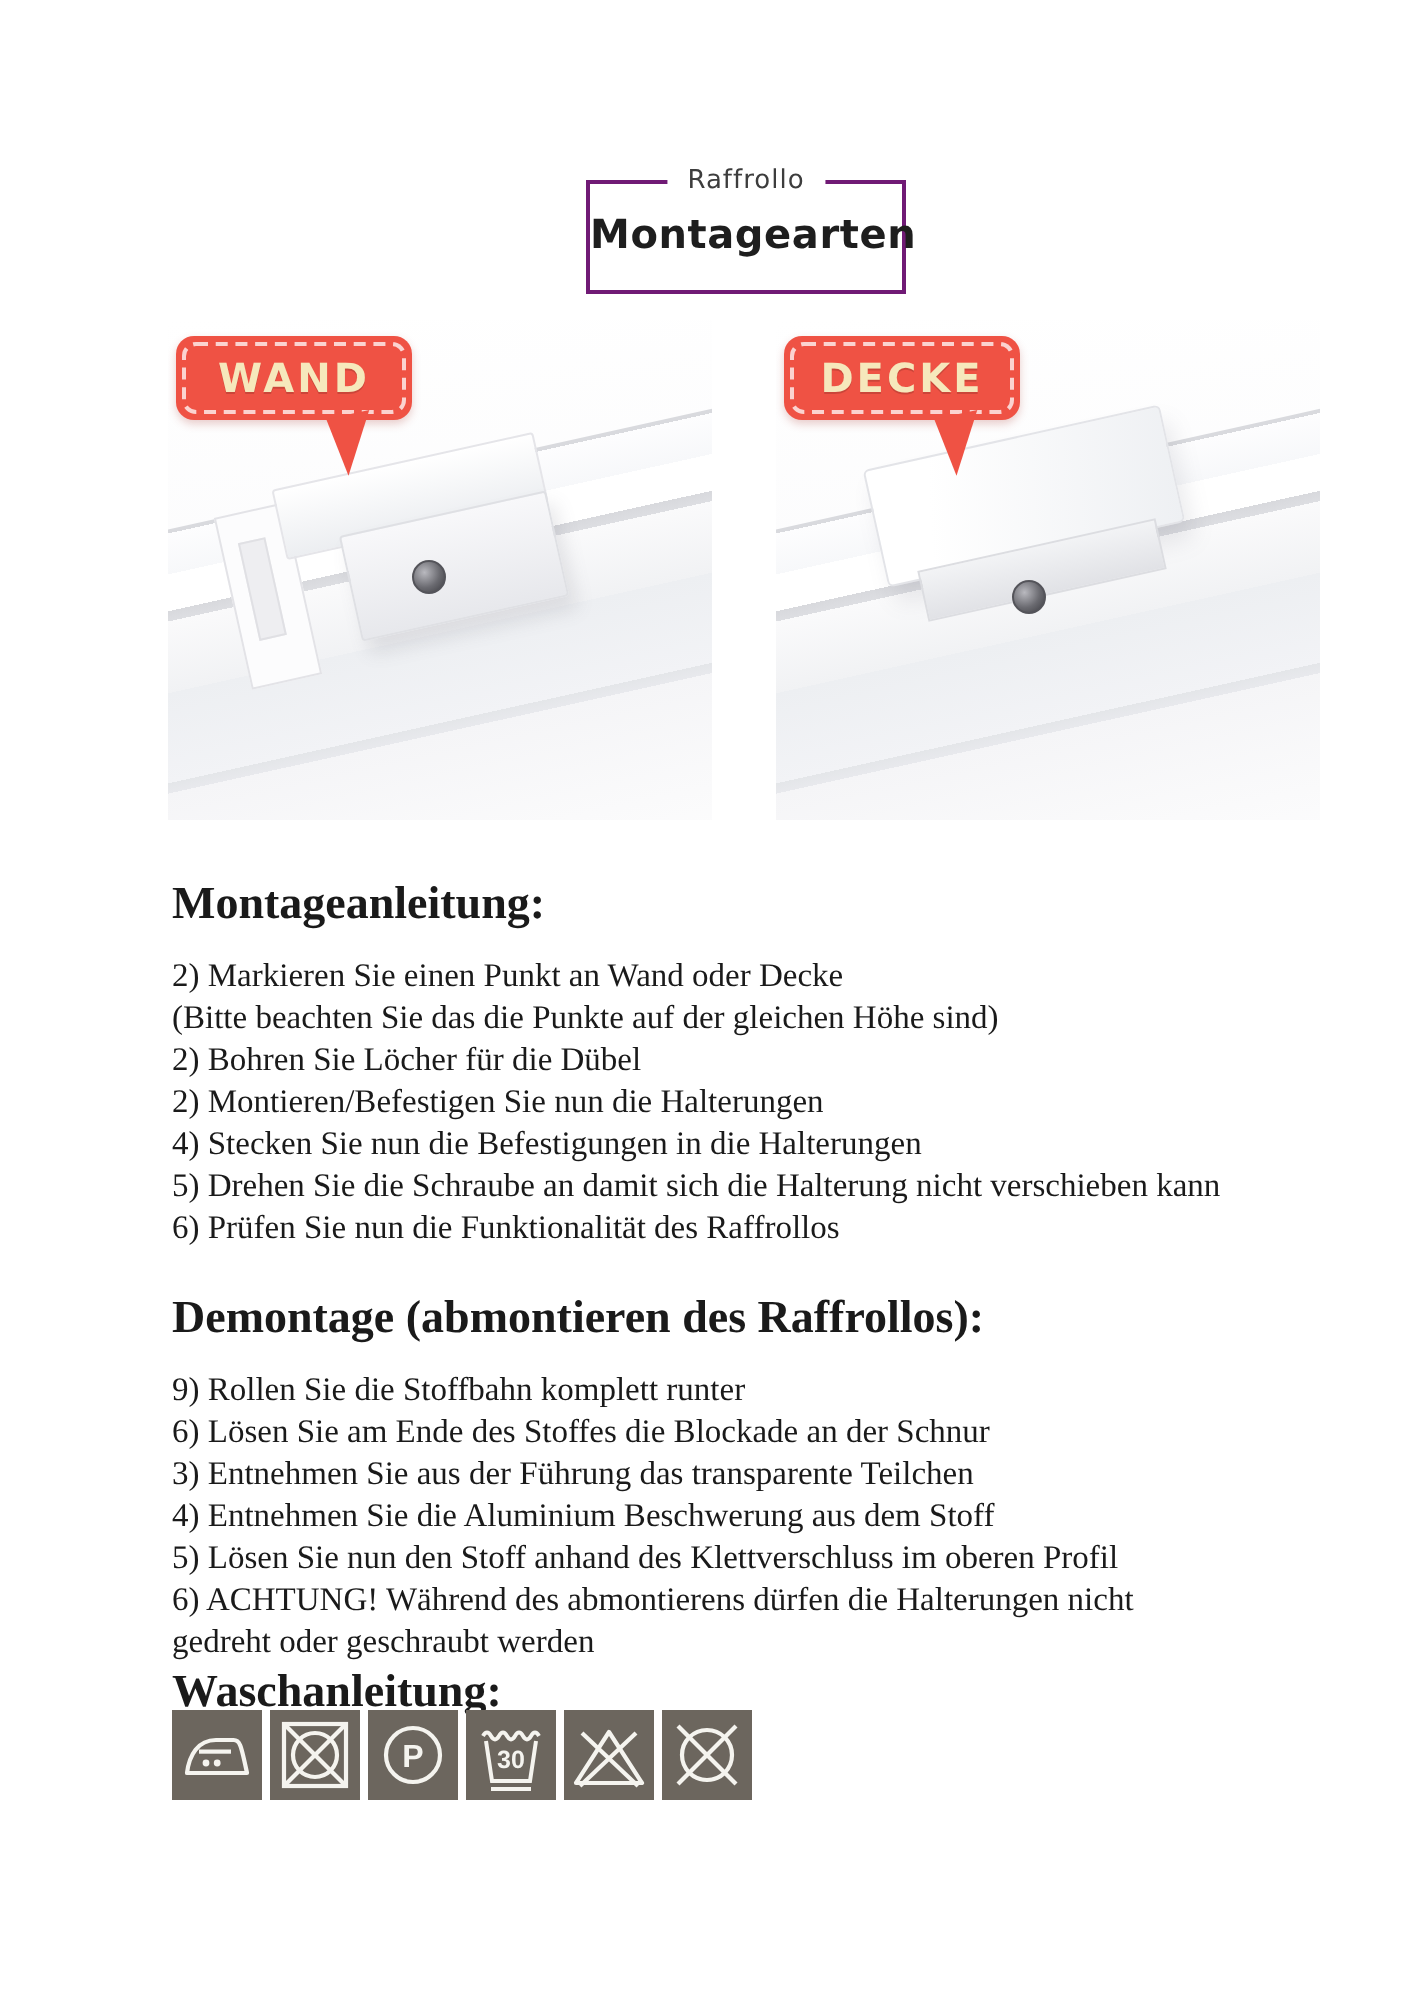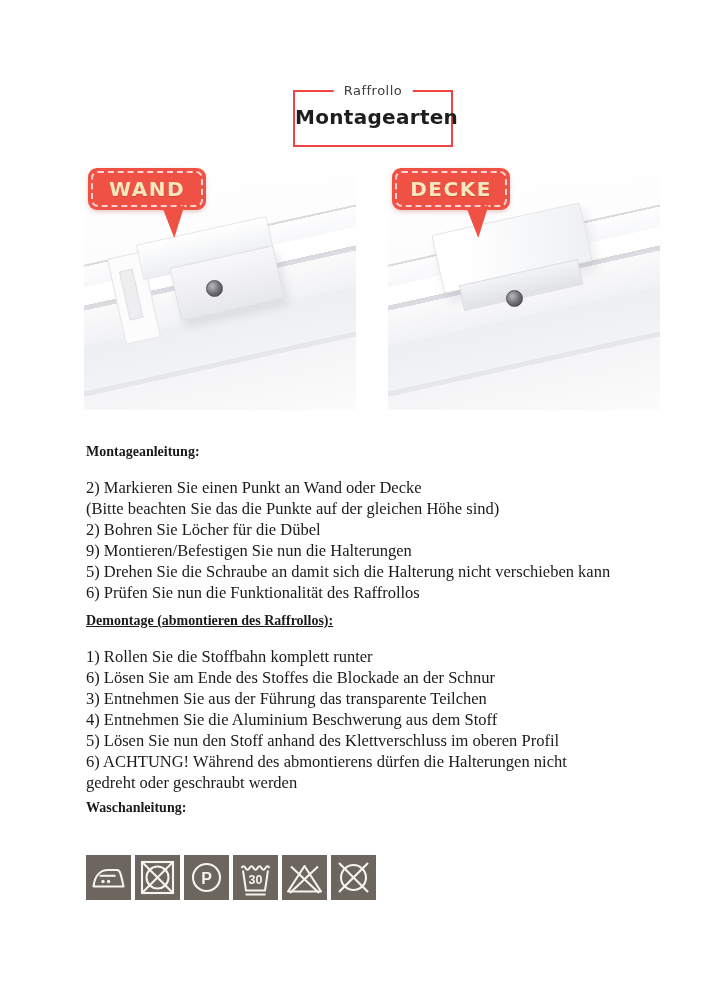--- a/index.html
+++ b/index.html
@@ -4,21 +4,21 @@
 <style>
   html,body{margin:0;padding:0;background:#ffffff;}
   .page{
     position:relative;width:707px;height:1000px;background:#ffffff;overflow:hidden;
     font-family:"Liberation Serif",serif;color:#1a1a1a;
   }
 
   
   .logo-box{
     position:absolute;left:293px;top:90px;width:160px;height:57px;
-    border:2px solid #ef4444;box-sizing:border-box;
+    border:2px solid #701a75;box-sizing:border-box;
   }
   .logo-top{
     position:absolute;top:-9px;left:50%;transform:translateX(-50%);
     background:#ffffff;padding:0 10px;white-space:nowrap;
     font-family:"DejaVu Sans",sans-serif;font-size:13px;color:#3d3d3d;letter-spacing:.5px;
   }
   .logo-title{
     position:absolute;left:0;right:0;top:13px;text-align:center;
     font-family:"DejaVu Sans",sans-serif;font-weight:bold;font-size:20px;color:#1e1e1e;letter-spacing:.3px;
   }
@@ -72,22 +72,22 @@
   .bubble-wand{left:4px;}
   .bubble-decke{left:4px;}
   .bubble-tail{
     position:absolute;bottom:-27px;right:18px;width:0;height:0;
     border-top:30px solid #ef5244;border-left:5px solid transparent;border-right:17px solid transparent;
     transform:rotate(-12deg);
   }
 
   
   .text-block{position:absolute;left:86px;top:441px;width:600px;font-size:16.5px;line-height:21px;}
-  .sec-heading{font-weight:bold;font-size:14px;line-height:21px;margin:0 0 15px 0;}
-  .sec-heading.h2{margin-top:7px;text-decoration:underline;}
+  .sec-heading{font-weight:bold;font-size:23px;line-height:21px;margin:0 0 15px 0;}
+  .sec-heading.h2{margin-top:24px;}
   .sec-heading.h3{margin-top:4px;}
   .line{margin:0;}
 
   
   .care-row{position:absolute;left:86px;top:855px;display:flex;gap:4px;}
   .care{width:45px;height:45px;background:#6c665e;display:block;}
   .care svg{display:block;width:45px;height:45px;}
 </style>
 </head>
 <body>
@@ -120,26 +120,27 @@
       <span class="bubble-text">WAND</span>
       <span class="bubble-tail"></span>
     </div>
   </div>
 
   <div class="text-block">
     <p class="sec-heading">Montageanleitung:</p>
     <p class="line">2) Markieren Sie einen Punkt an Wand oder Decke</p>
     <p class="line">(Bitte beachten Sie das die Punkte auf der gleichen Höhe sind)</p>
     <p class="line">2) Bohren Sie Löcher für die Dübel</p>
-    <p class="line">9) Montieren/Befestigen Sie nun die Halterungen</p>
+    <p class="line">2) Montieren/Befestigen Sie nun die Halterungen</p>
+    <p class="line">4) Stecken Sie nun die Befestigungen in die Halterungen</p>
     <p class="line">5) Drehen Sie die Schraube an damit sich die Halterung nicht verschieben kann</p>
     <p class="line">6) Prüfen Sie nun die Funktionalität des Raffrollos</p>
 
     <p class="sec-heading h2">Demontage (abmontieren des Raffrollos):</p>
-    <p class="line">1) Rollen Sie die Stoffbahn komplett runter</p>
+    <p class="line">9) Rollen Sie die Stoffbahn komplett runter</p>
     <p class="line">6) Lösen Sie am Ende des Stoffes die Blockade an der Schnur</p>
     <p class="line">3) Entnehmen Sie aus der Führung das transparente Teilchen</p>
     <p class="line">4) Entnehmen Sie die Aluminium Beschwerung aus dem Stoff</p>
     <p class="line">5) Lösen Sie nun den Stoff anhand des Klettverschluss im oberen Profil</p>
     <p class="line">6) ACHTUNG! Während des abmontierens dürfen die Halterungen nicht</p>
     <p class="line">gedreht oder geschraubt werden</p>
 
     <p class="sec-heading h3">Waschanleitung:</p>
   </div>
 

